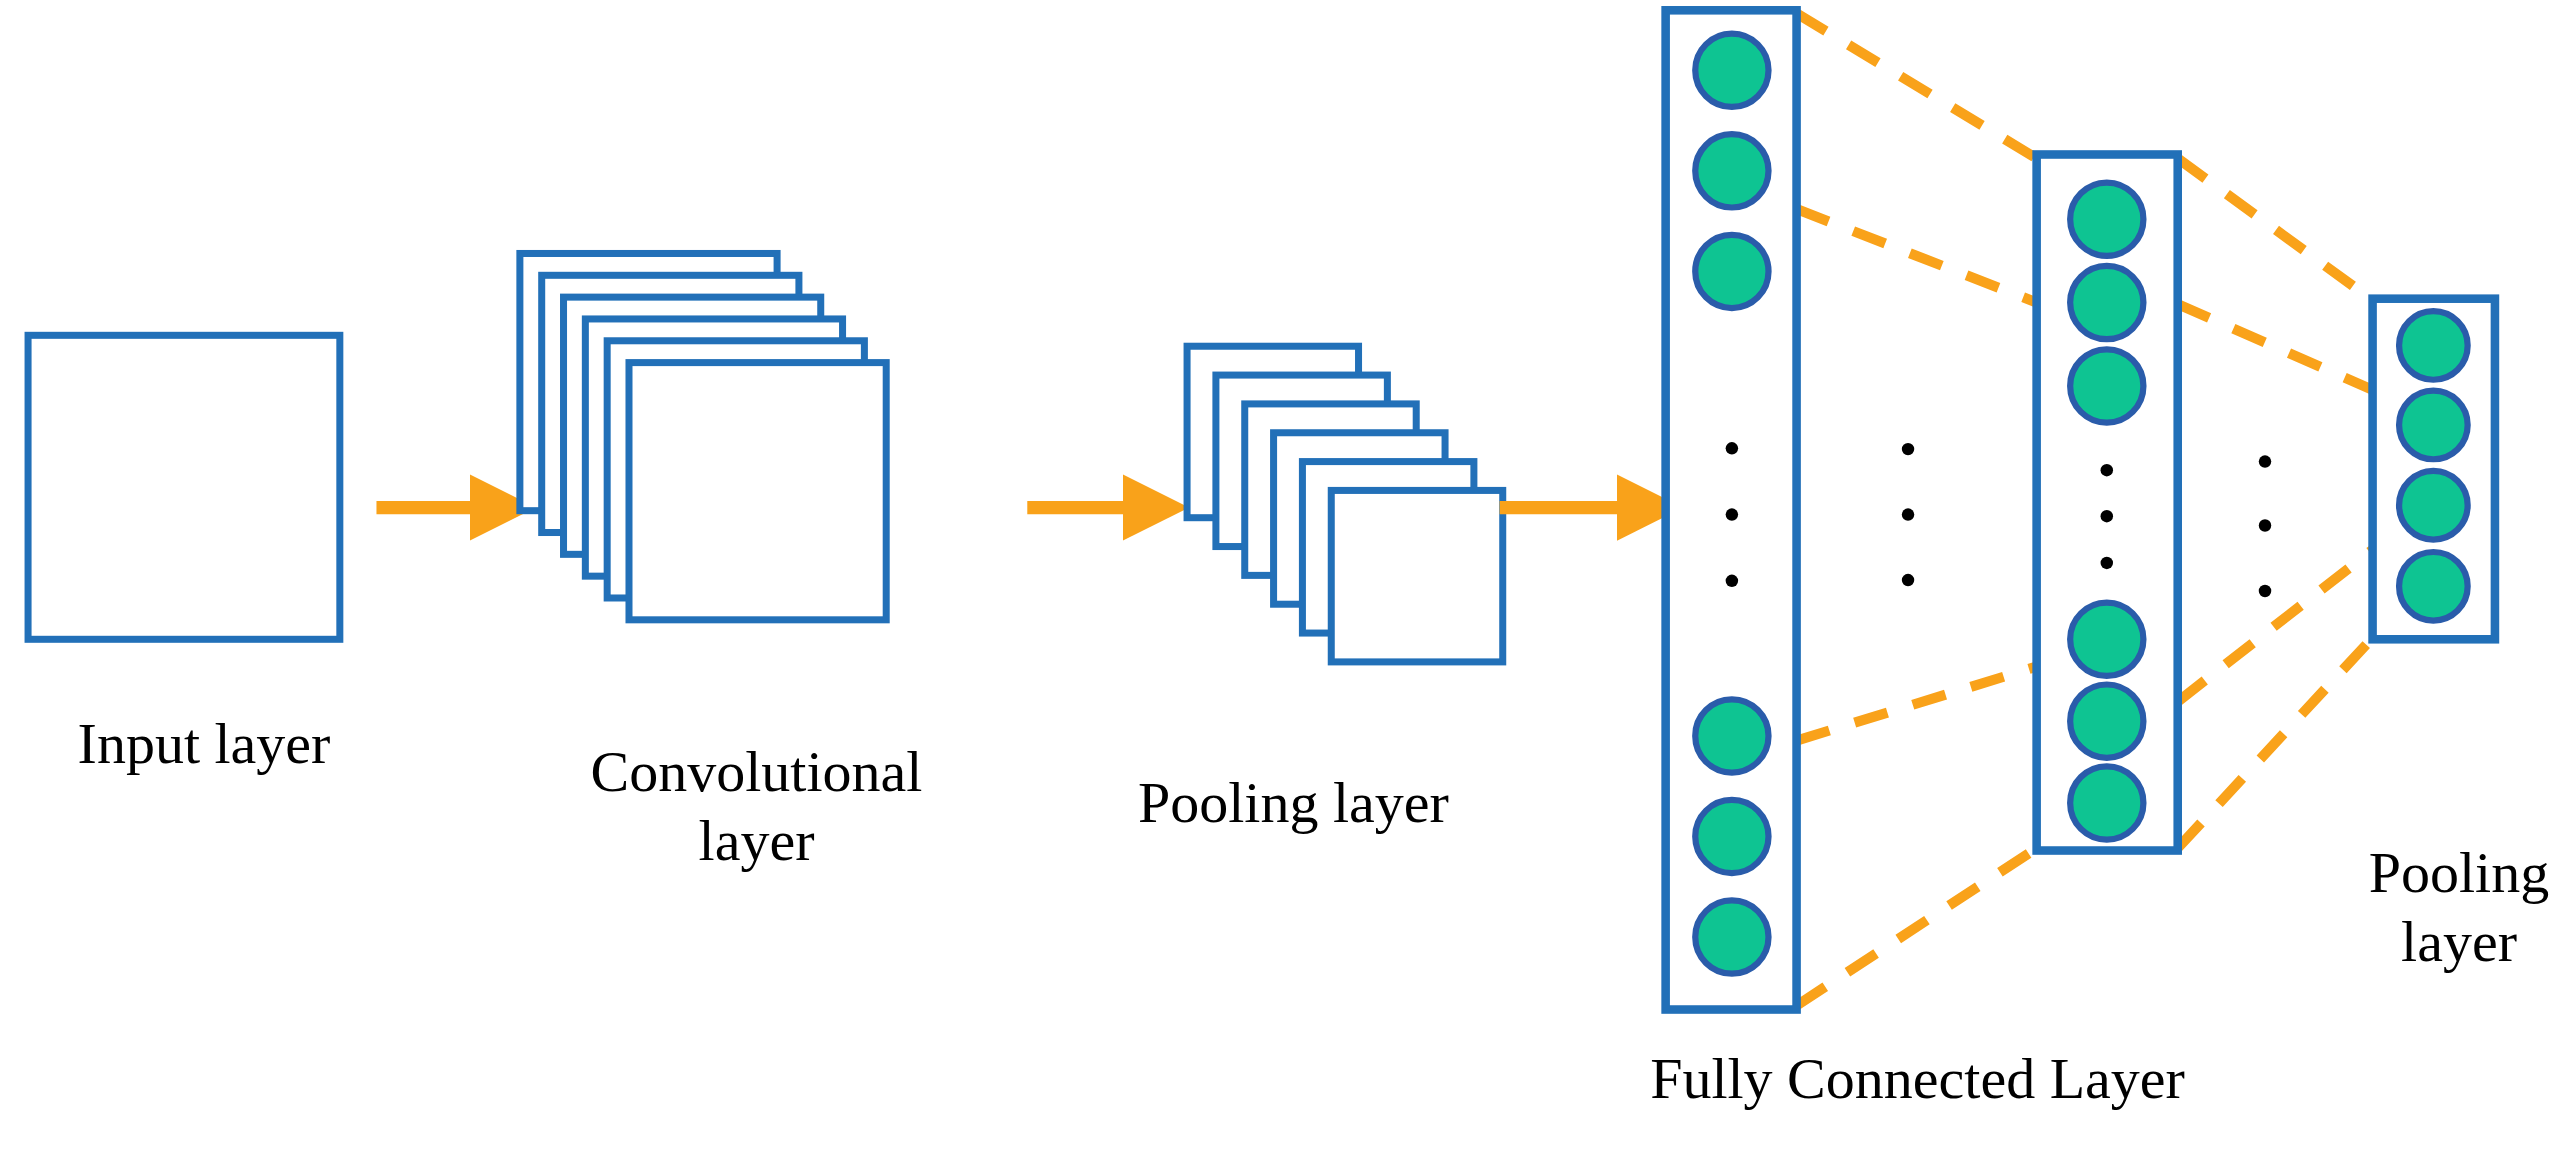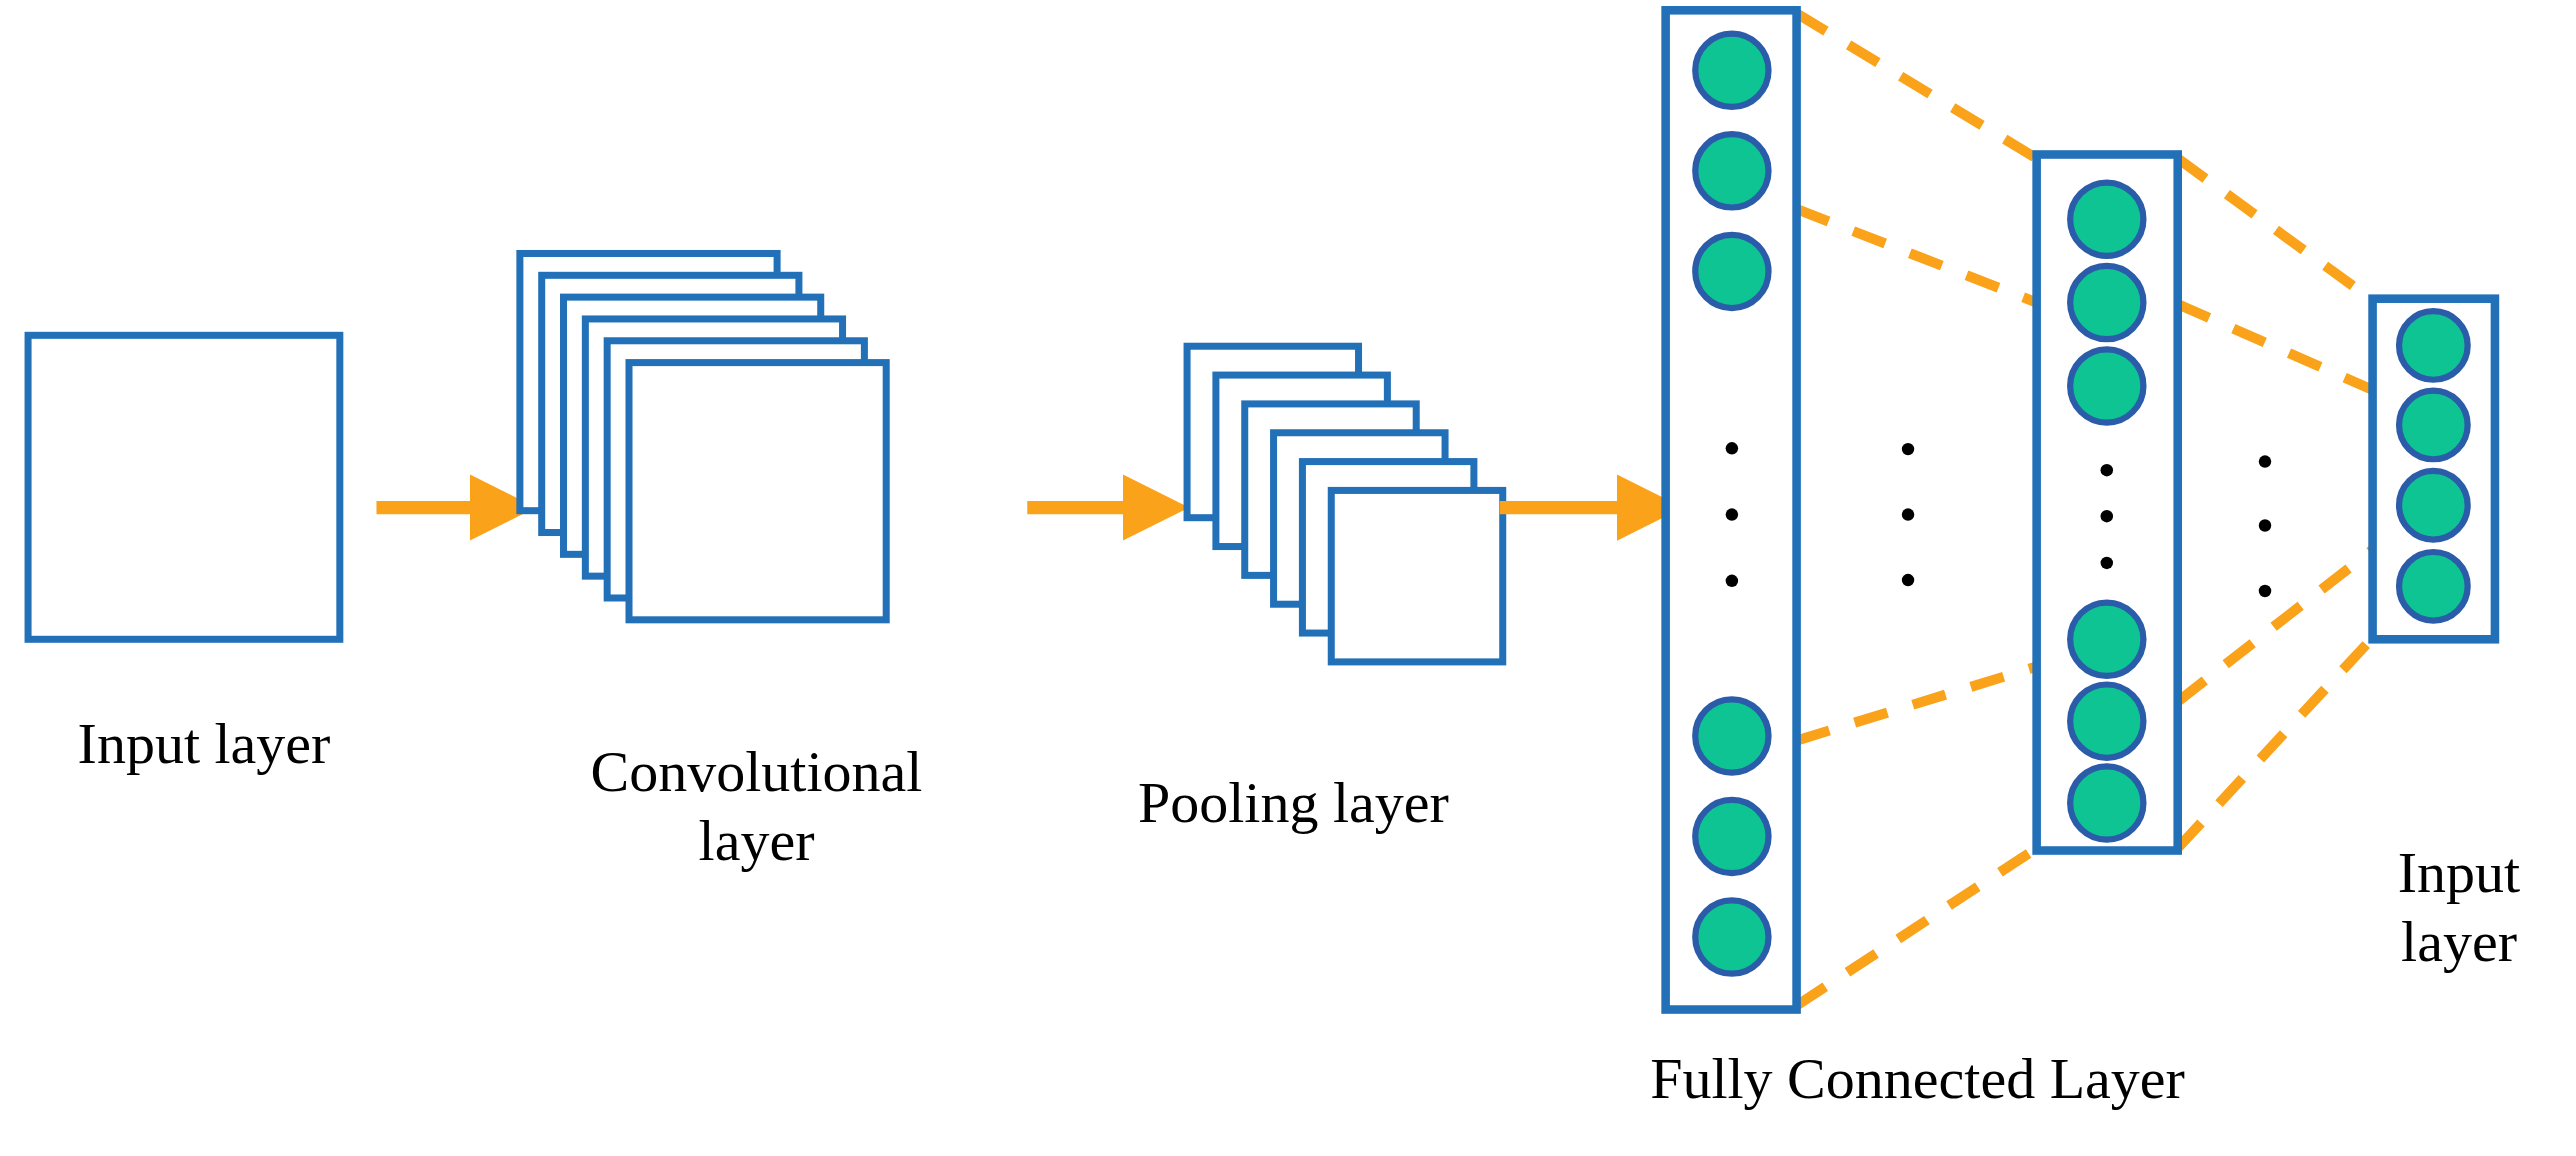--- a/index.html
+++ b/index.html
@@ -158,17 +158,17 @@
 
   <div class="layer-label label-center" id="label-input-layer">Input layer</div>
 
   <div class="layer-label label-center" id="label-conv-layer">Convolutional
 layer</div>
 
   <div class="layer-label label-left" id="label-pool-layer">Pooling layer</div>
 
   <div class="layer-label label-center" id="label-fc-layer">Fully Connected Layer</div>
 
-  <div class="layer-label label-center" id="label-output-layer">Input
+  <div class="layer-label label-center" id="label-output-layer">Pooling
 layer</div>
 
 </div>
 
 
 </body></html>

